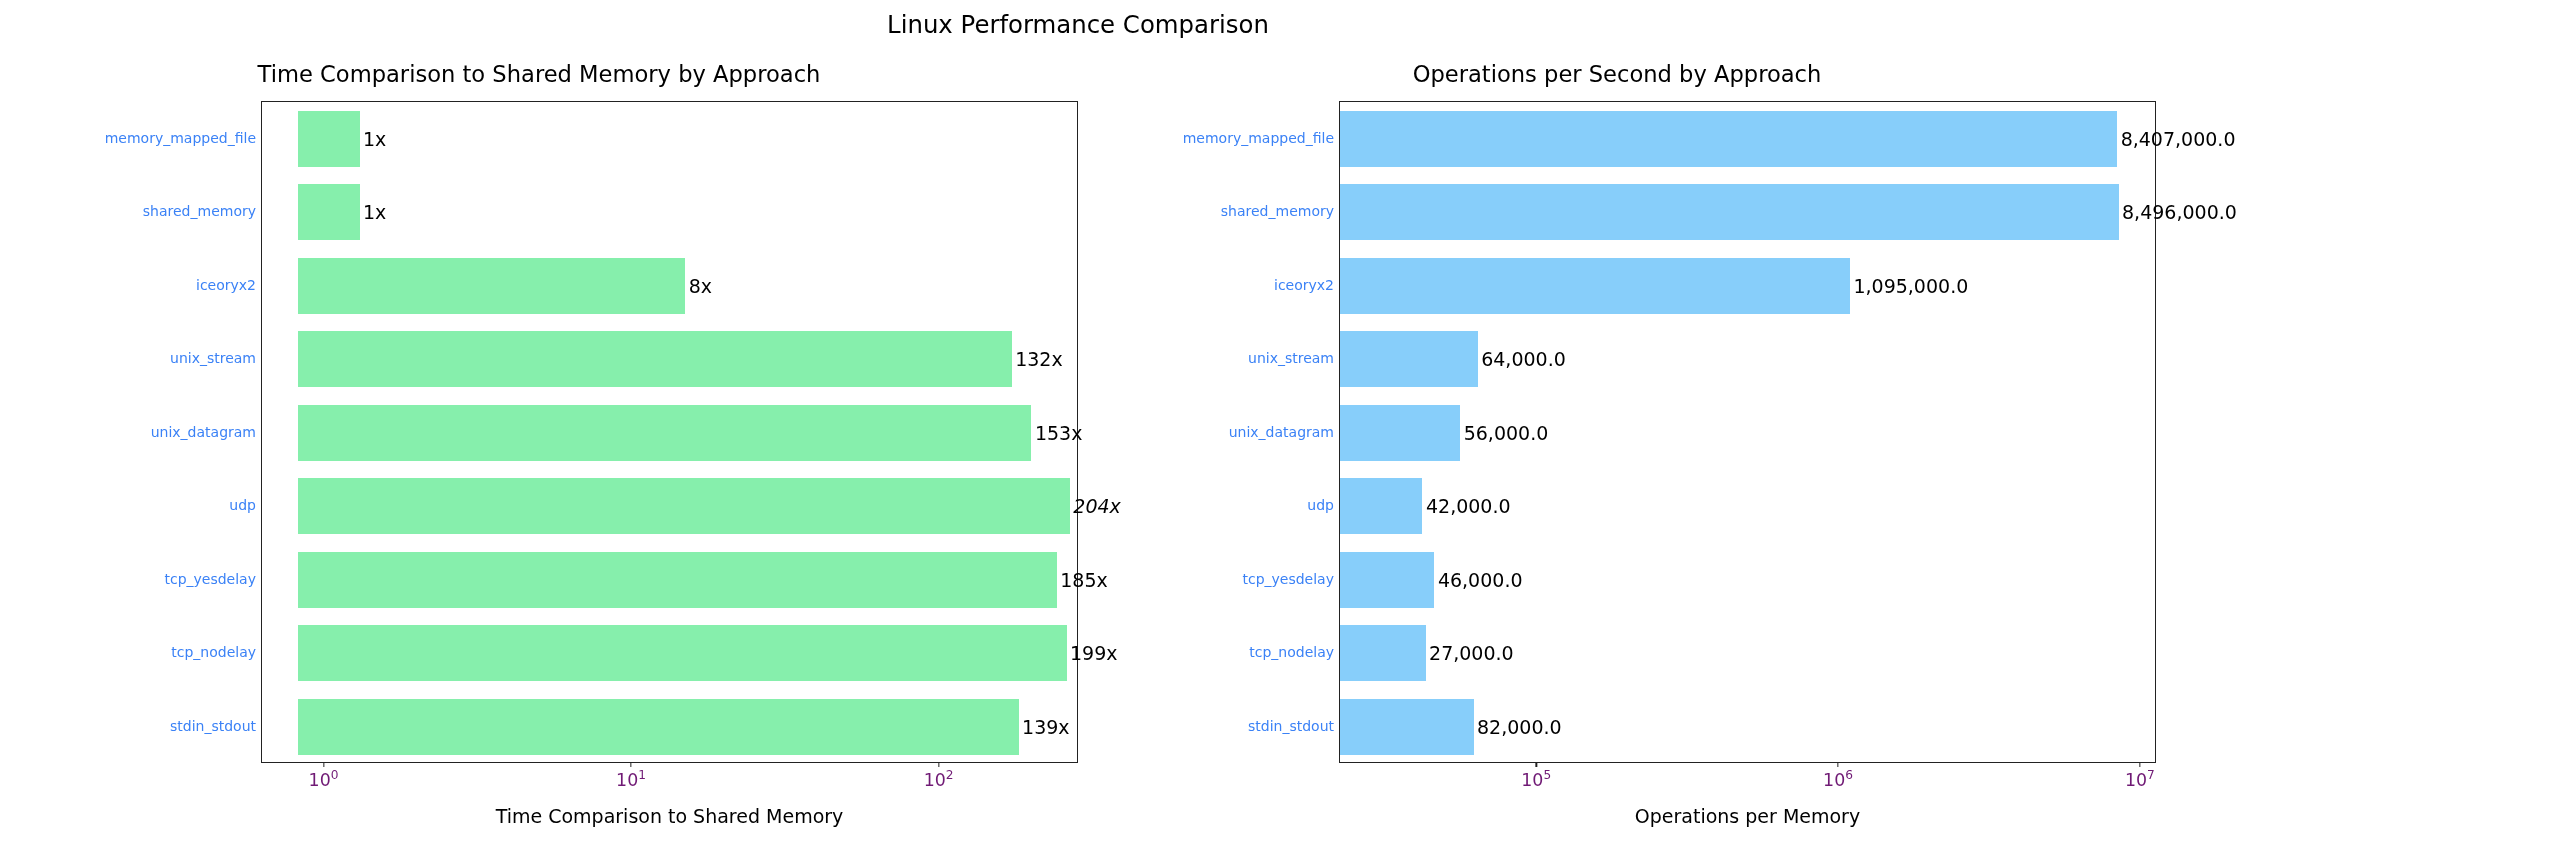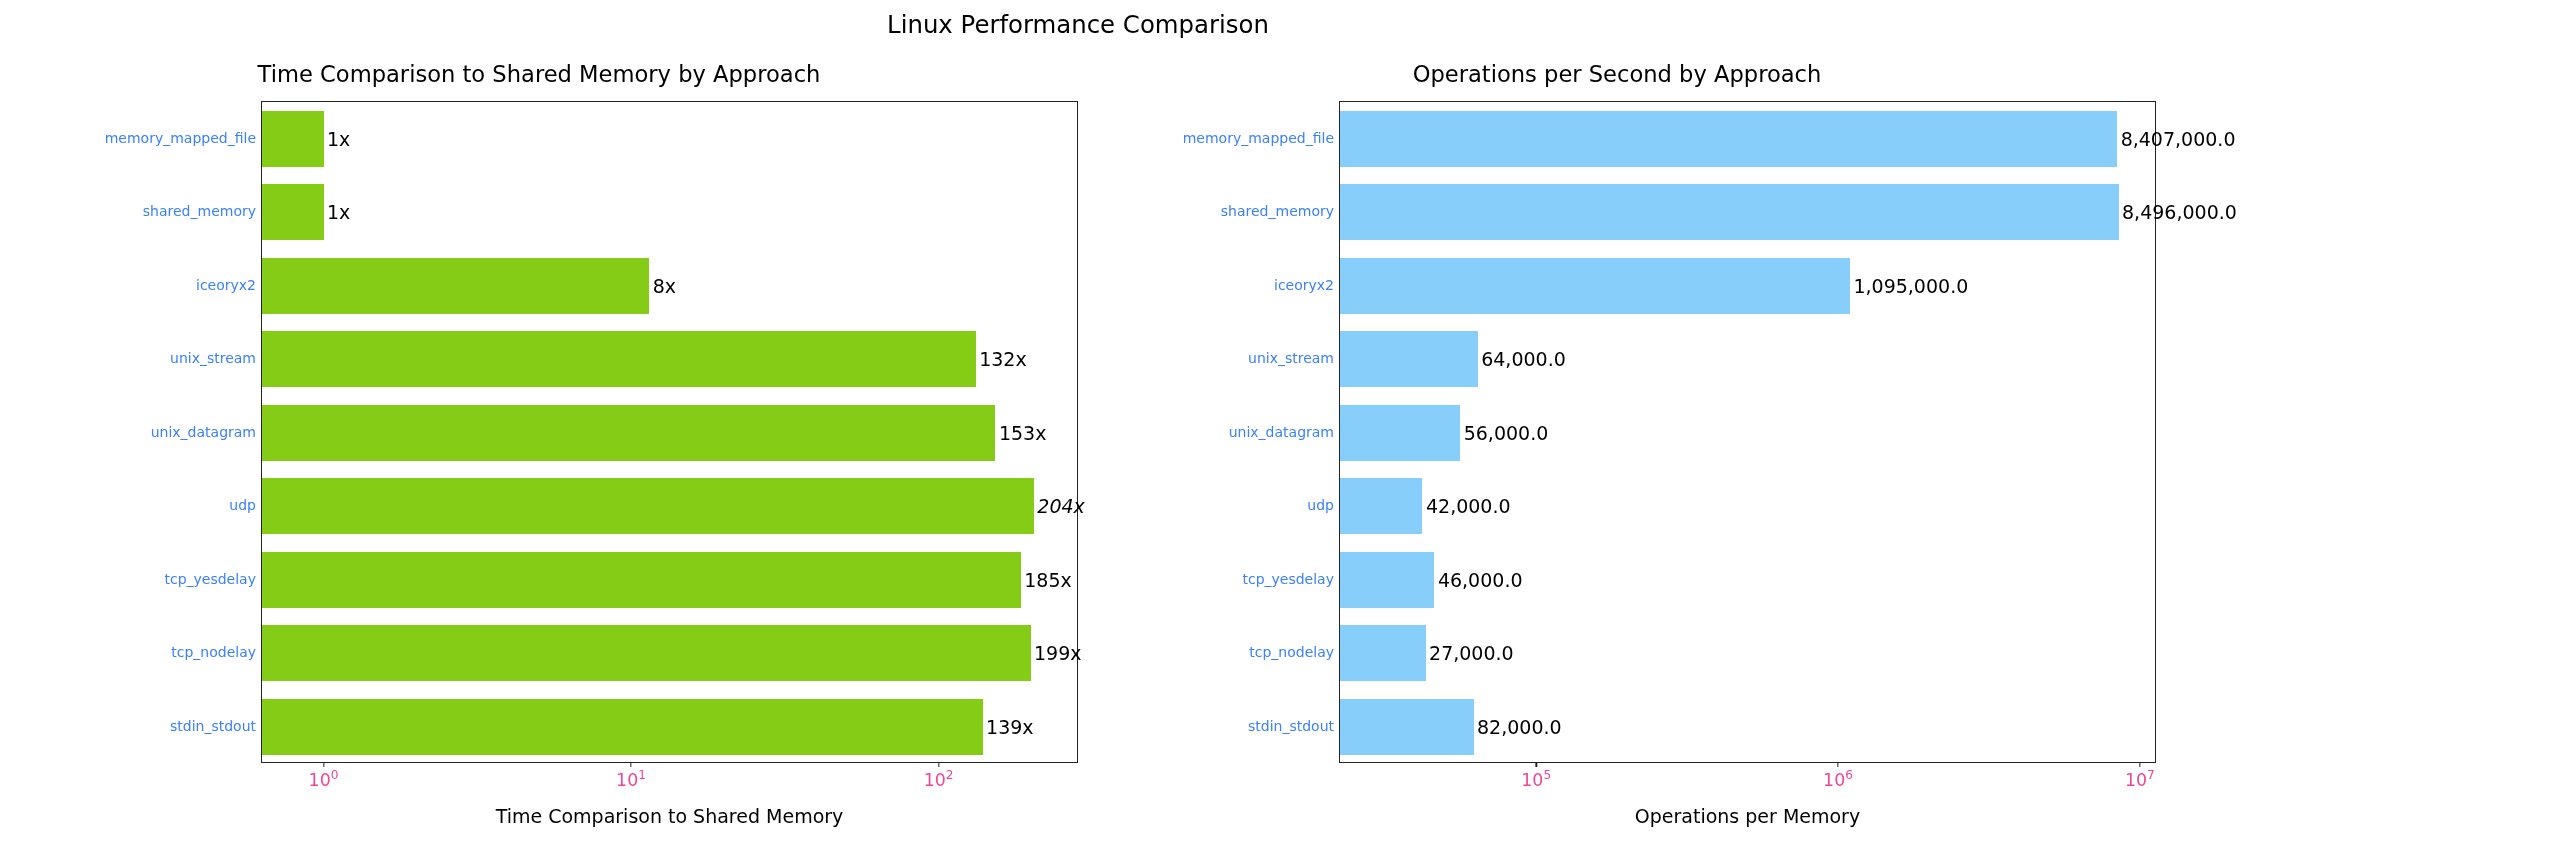--- a/index.html
+++ b/index.html
@@ -77,21 +77,21 @@
     border-right: 1.3px solid #222;
     box-sizing: border-box;
     height: 662px;
   }
   .bar {
     position: absolute;
     height: 56px;
     transform: translateY(-50%);
     left: 0;
   }
-  .bar.green { background: #84cc16; }
+  .bar.green { background: #86efac; margin-left: 36px; }
   .bar.blue  { background: #87cefa; }
   .bar-label {
     position: absolute;
     left: 100%;
     top: 50%;
     transform: translateY(-50%);
     padding-left: 3.5px;
     font-size: 19px;
     white-space: nowrap;
     color: #000;
@@ -101,21 +101,21 @@
     left: 0;
     right: 0;
     bottom: -28px;
     height: 28px;
   }
   .x-tick {
     position: absolute;
     bottom: 0;
     transform: translateX(-50%);
     font-size: 17.4px;
-    color: #ec4899;
+    color: #701a75;
     white-space: nowrap;
   }
   .x-tick sup { font-size: 0.7em; vertical-align: super; }
   .tick-mark {
     position: absolute;
     bottom: -5.2px;
     width: 1.3px;
     height: 5.2px;
     background: #222;
     transform: translateX(-50%);

